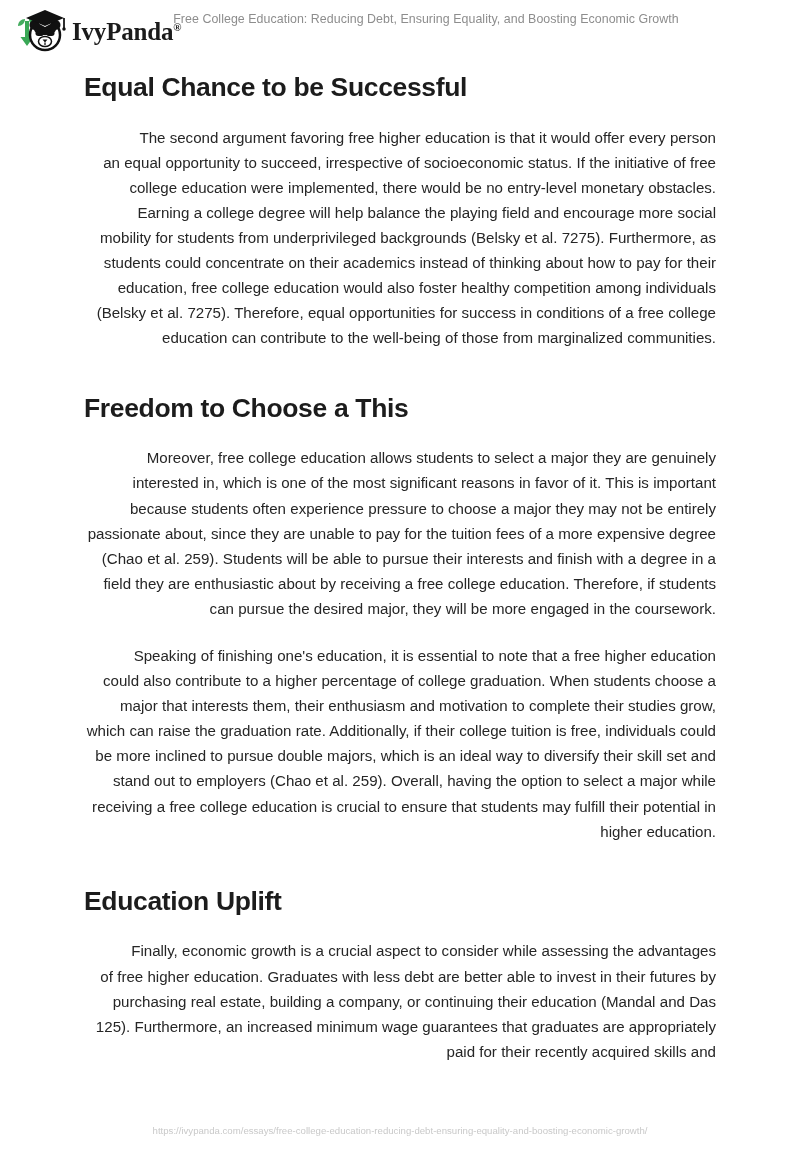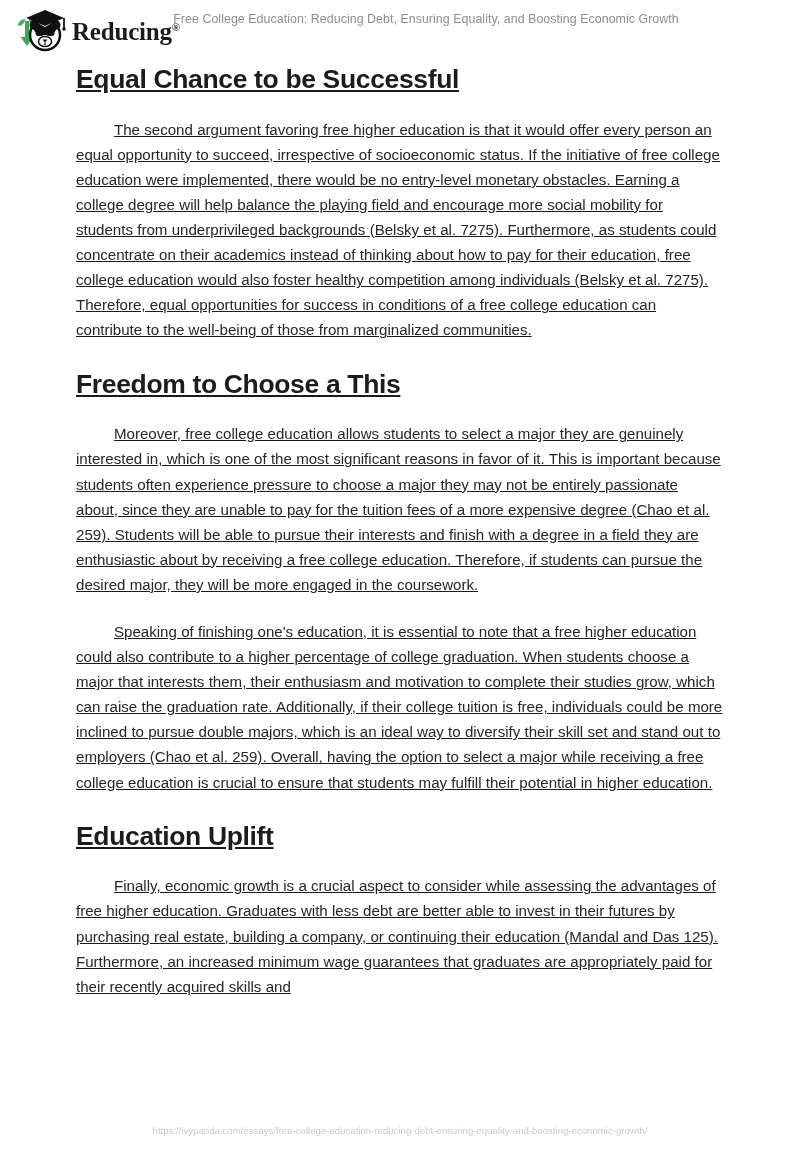--- a/index.html
+++ b/index.html
@@ -66,40 +66,40 @@
     letter-spacing: 0.05px;
     white-space: nowrap;
     padding-left: 52px;
   }
 
   
   .content {
     padding: 0 72px 0 72px;
     width: 800px;
   }
-  section.block { margin: 4px; text-decoration: underline; }
+  section.block { margin: 12px; }
 
   h2.section-heading {
     font-family: "Liberation Sans", sans-serif;
     font-size: 26.5px;
     font-weight: 700;
     color: #1c1c1c;
     letter-spacing: -0.35px;
     margin: 0 0 22px 0;
     padding: 0;
     line-height: 1.16;
   }
 
   p.body-text {
     font-size: 15.1px;
     line-height: 25.1px;
     color: #262626;
     margin: 0 0 22px 0;
     text-indent: 38px;
-    text-align: left;
+    text-align: right;
     letter-spacing: -0.01px;
     word-spacing: 0.1px;
   }
   p.body-text:last-child { margin-bottom: 0; }
   .gap-before-heading { height: 18px; }
 
   
   .page-footer {
     position: absolute;
     left: 0;
@@ -141,21 +141,21 @@
 
       <ellipse cx="62" cy="71" rx="13" ry="10" fill="#ffffff" stroke="#111111" stroke-width="3"></ellipse>
       <path d="M57 67 h10 l-5 6 z" fill="#111111"></path>
       <path d="M62 73 v5" stroke="#111111" stroke-width="2.5" fill="none"></path>
 
       <path d="M62 8 L100 24 L62 40 L24 24 Z" fill="#111111"></path>
       <path d="M40 30 L40 47 C40 53 52 58 62 58 C72 58 84 53 84 47 L84 30 L62 42 Z" fill="#111111"></path>
       <path d="M100 24 L100 44" stroke="#111111" stroke-width="3.5" fill="none"></path>
       <circle cx="100" cy="46" r="3.5" fill="#111111"></circle>
     </svg>
-    <span class="brand-name"><span>Reducing</span><span class="brand-reg">®</span></span>
+    <span class="brand-name"><span>IvyPanda</span><span class="brand-reg">®</span></span>
   </div>
 
   <div class="header-title">Free College Education: Reducing Debt, Ensuring Equality, and Boosting Economic Growth</div>
 </header>
 
 <main class="content">
 
   <section class="block">
     <h2 class="section-heading">Equal Chance to be Successful</h2>
     <p class="body-text">The second argument favoring free higher education is that it would offer every person an equal opportunity to succeed, irrespective of socioeconomic status. If the initiative of free college education were implemented, there would be no entry-level monetary obstacles. Earning a college degree will help balance the playing field and encourage more social mobility for students from underprivileged backgrounds (Belsky et al. 7275). Furthermore, as students could concentrate on their academics instead of thinking about how to pay for their education, free college education would also foster healthy competition among individuals (Belsky et al. 7275). Therefore, equal opportunities for success in conditions of a free college education can contribute to the well-being of those from marginalized communities.</p>

